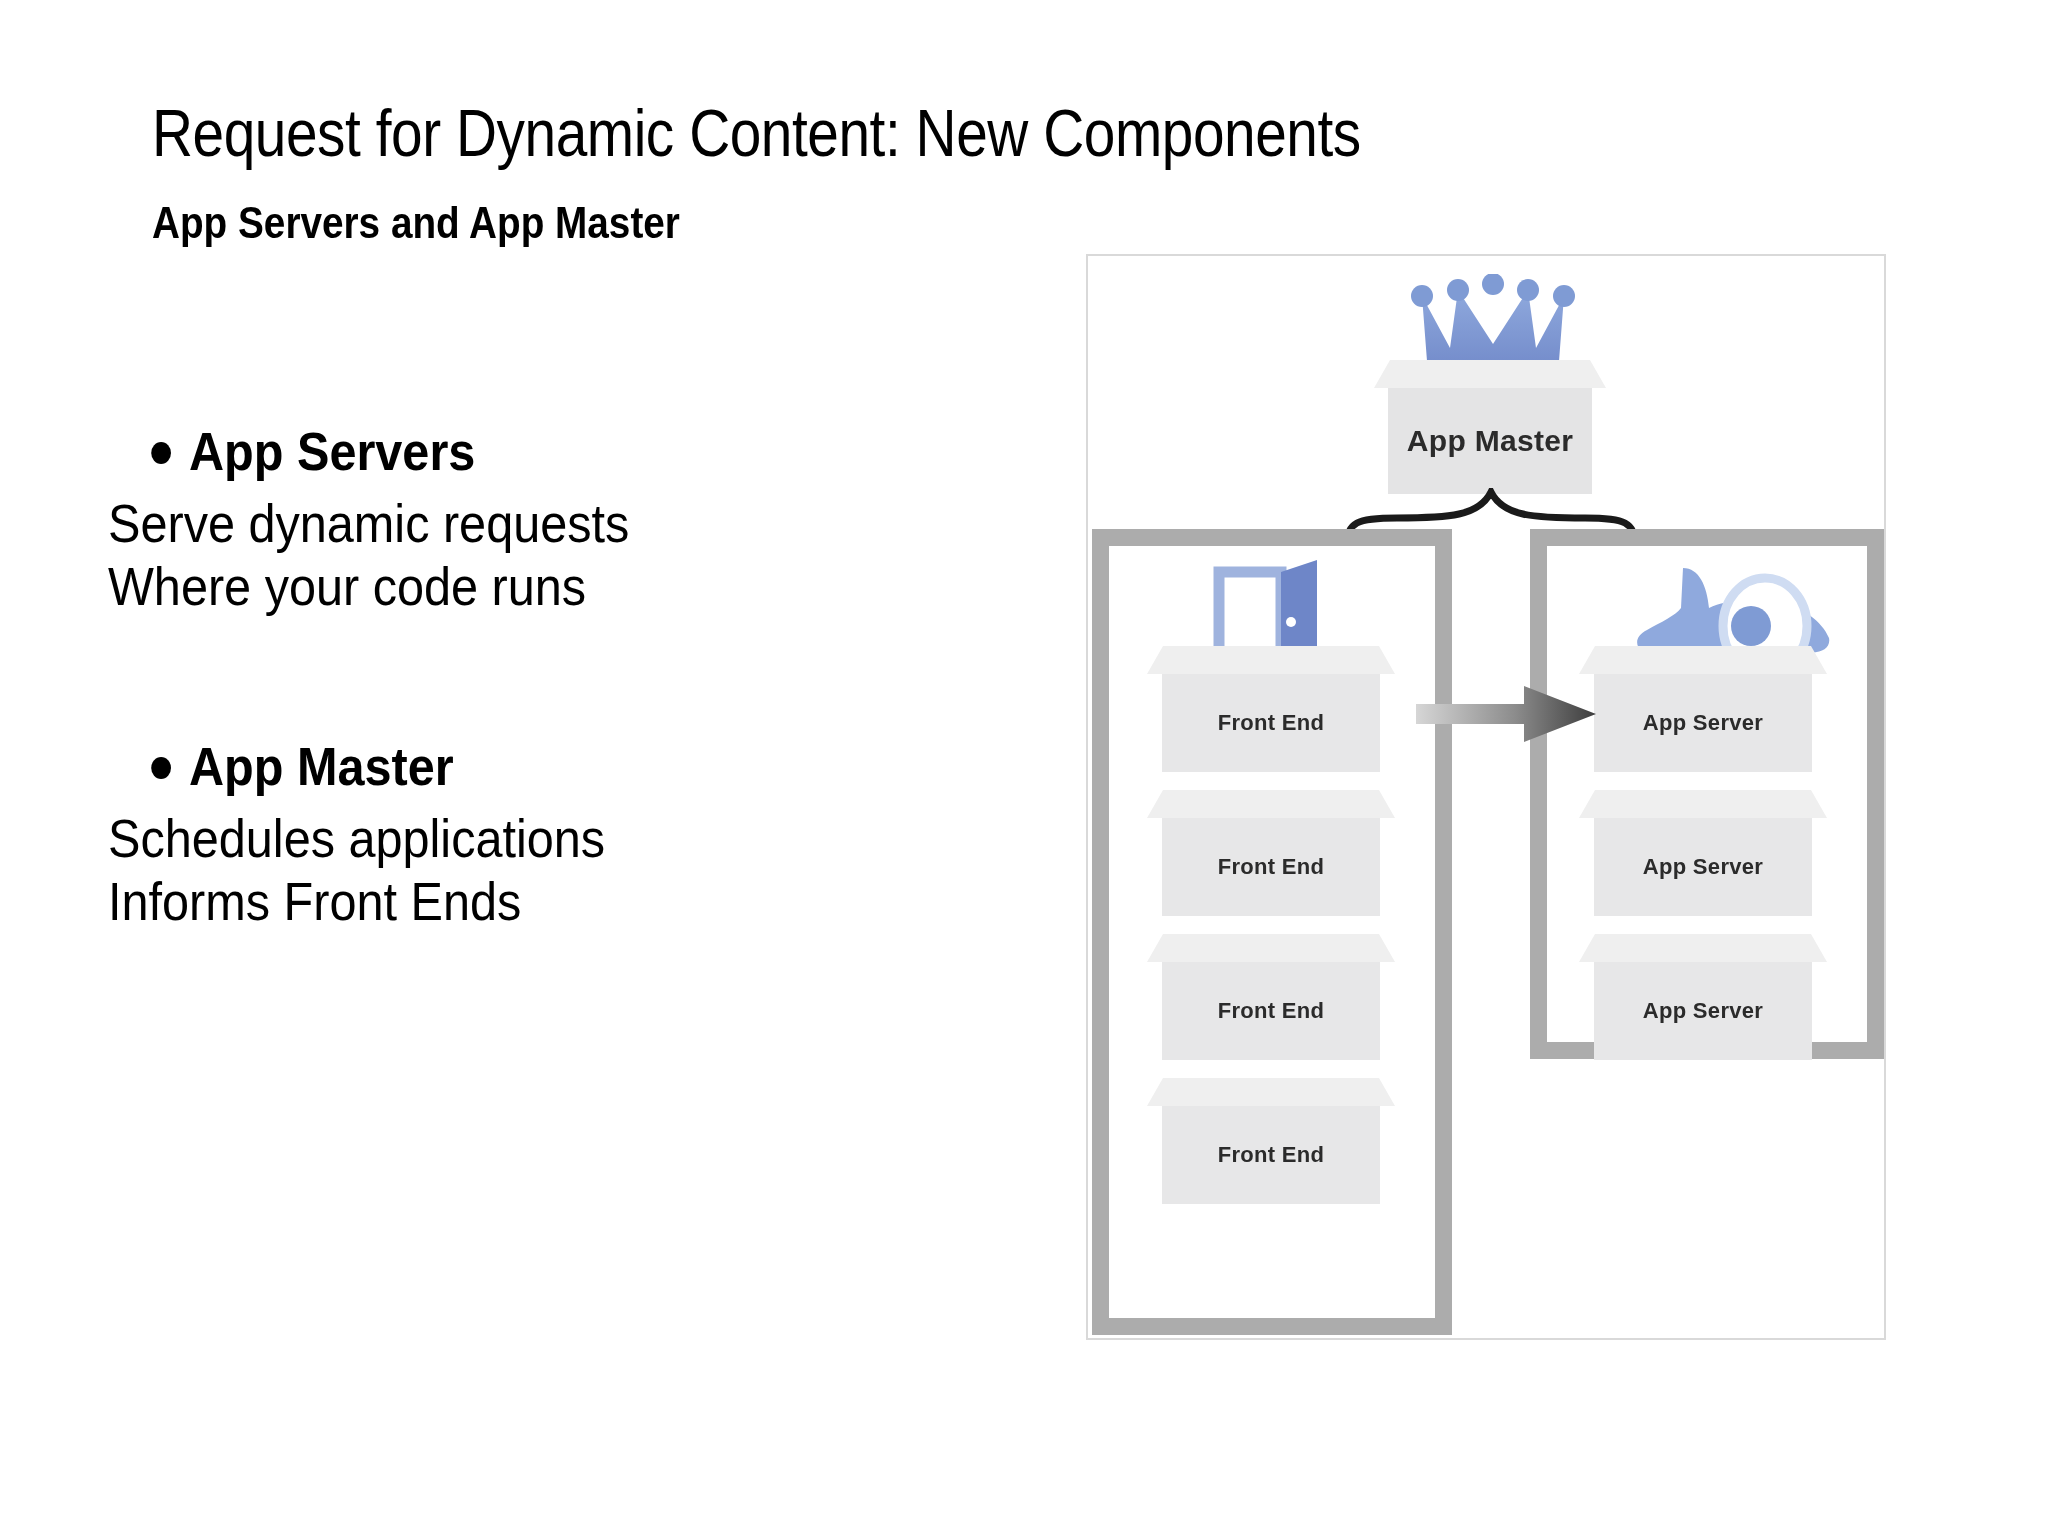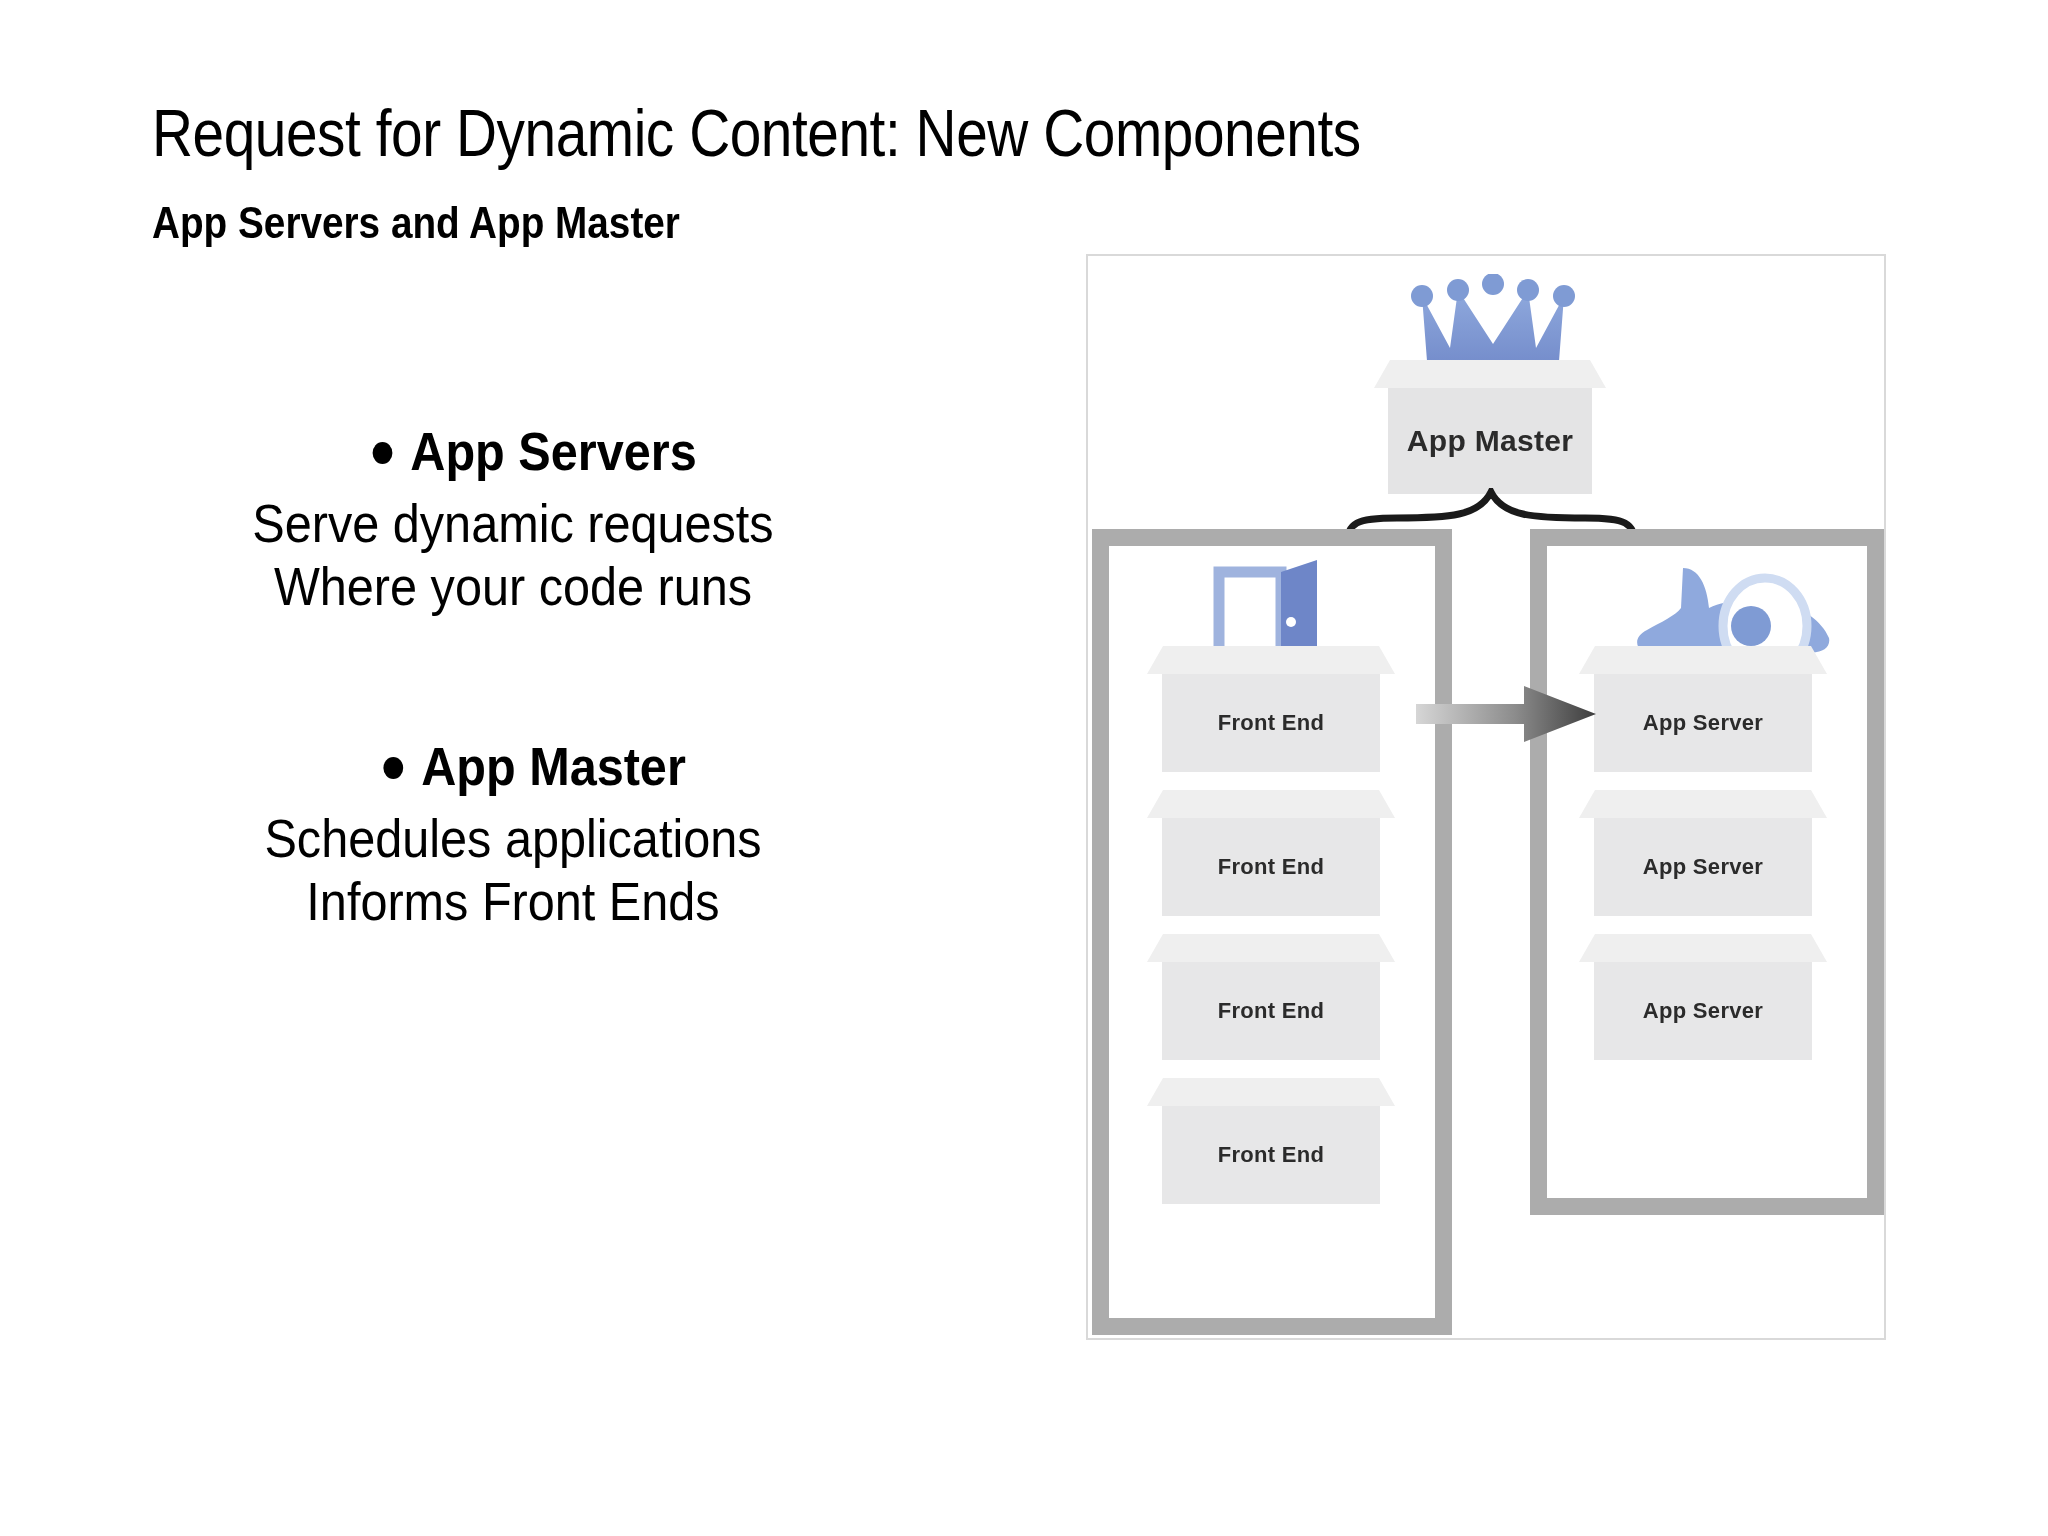--- a/index.html
+++ b/index.html
@@ -36,21 +36,20 @@
     font-weight: 700;
     white-space: nowrap;
     transform: scaleX(0.88);
     transform-origin: left top;
   }
 
   .body-block {
     position: absolute;
     left: 108px;
     width: 900px;
-    text-align: center;
   }
   #block-servers { top: 420px; }
   #block-master  { top: 735px; }
 
   .bullet-head {
     font-size: 54px;
     font-weight: 700;
     white-space: nowrap;
     padding-left: 48px;
     transform: scaleX(0.9);
@@ -158,21 +157,21 @@
   #front-end-column {
     left: 4px;
     top: 273px;
     width: 360px;
     height: 806px;
   }
   #app-server-column {
     left: 442px;
     top: 273px;
     width: 354px;
-    height: 686px;
+    height: 530px;
   }
 
   .stack-box {
     position: absolute;
     width: 248px;
   }
   #front-end-column .stack-box { left: 38px; height: 126px; }
   #app-server-column .stack-box { left: 32px; height: 126px; }
 
   .fe-icon {

